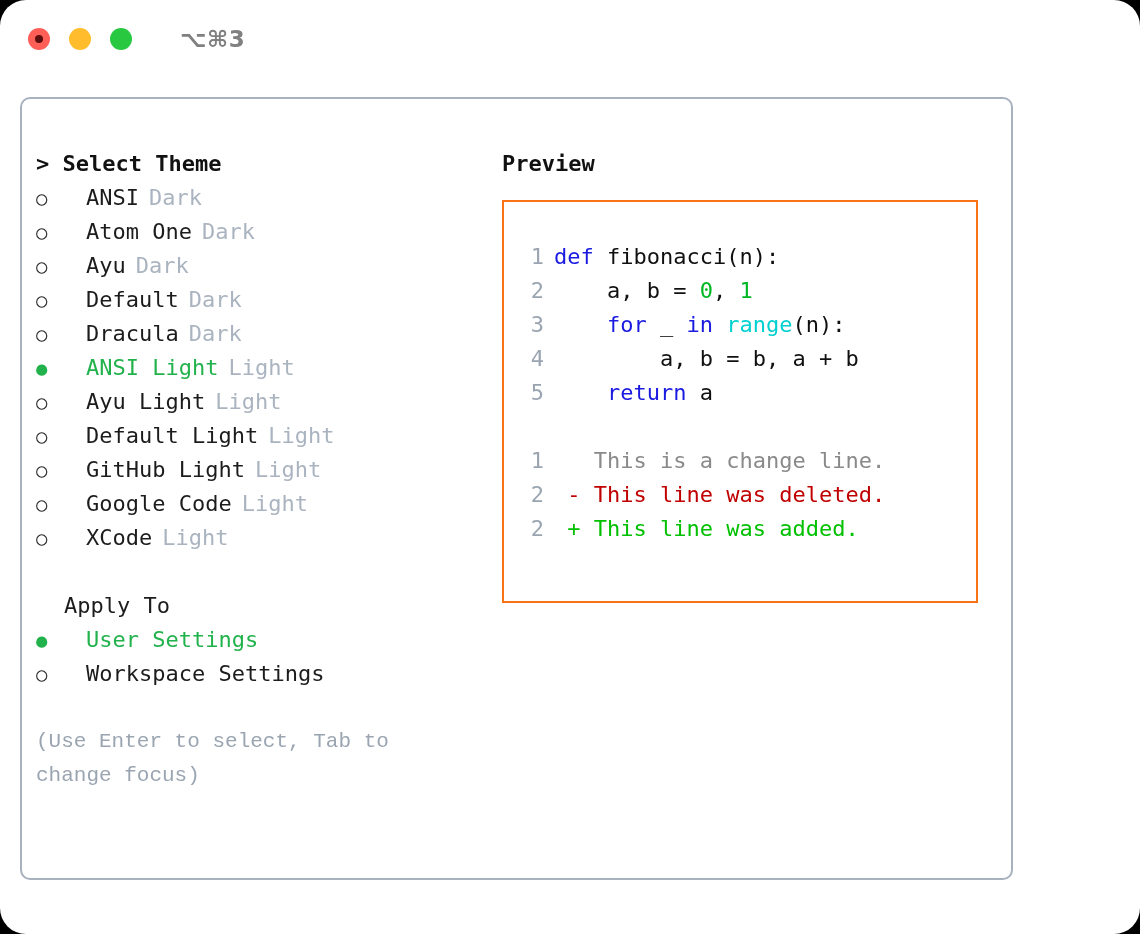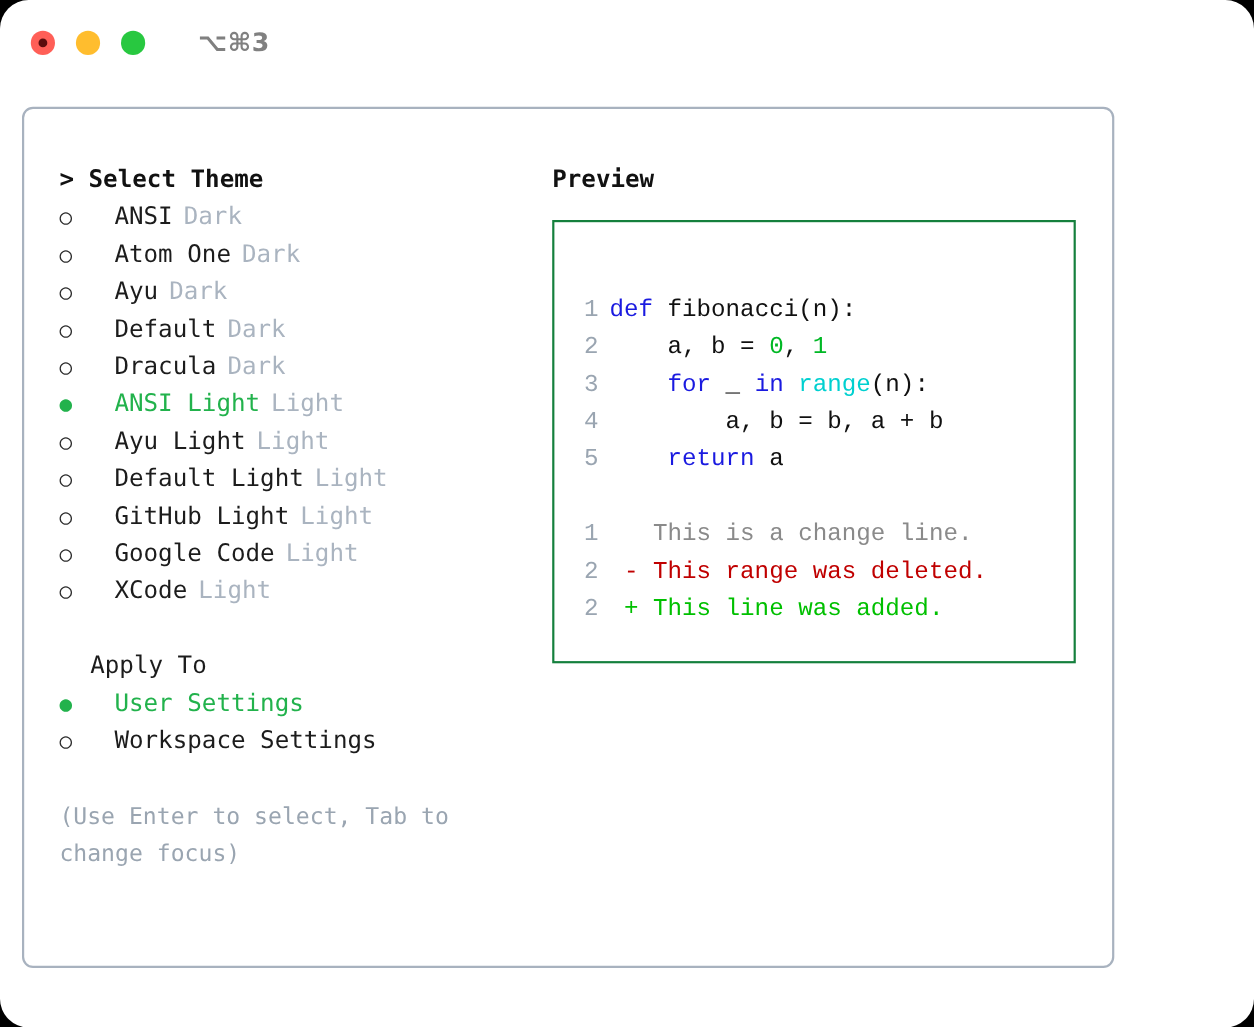--- a/index.html
+++ b/index.html
@@ -81,21 +81,21 @@
   .cols {
     position: absolute;
     left: 0; top: 0;
     width: 100%;
     height: 100%;
   }
 
   
   .left {
     position: absolute;
-    left: 32px;
+    left: 14px;
     top: 48px;
     width: 448px;
   }
   .section-title {
     font-size: 22px;
     font-weight: bold;
     color: #111111;
     letter-spacing: 0px;
     height: 34px;
     line-height: 34px;
@@ -133,44 +133,44 @@
     color: #1c1c1c;
     padding-left: 28px;
     white-space: pre;
   }
   .hint {
     margin-top: 34px;
     font-size: 21px;
     line-height: 34px;
     color: #9aa5b1;
     width: 410px;
+    font-family: Liberation Mono, monospace;
   }
 
   
   .right {
     position: absolute;
     left: 480px;
     top: 48px;
     width: 500px;
   }
   .preview-title {
     font-size: 22px;
     font-weight: bold;
     color: #111111;
     height: 34px;
     line-height: 34px;
   }
   .preview-box {
     margin-top: 19px;
     width: 476px;
     height: 403px;
-    border: 2px solid #15803d;
-    box-sizing: border-box;
-    padding: 63px 0 0 18px;
-    font-family: Liberation Mono, monospace;
+    border: 2px solid #f97316;
+    box-sizing: border-box;
+    padding: 38px 0 0 18px;
   }
   .code-line {
     font-size: 22px;
     line-height: 34px;
     white-space: pre;
   }
   .ln {
     color: #9aa5b1;
     display: inline-block;
     width: 22px;
@@ -237,21 +237,21 @@
           <div id="code-block">
               <div class="code-line"><span class="ln">1</span><span class="kw">def</span><span class="id"> </span><span class="id">fibonacci(n):</span></div>
               <div class="code-line"><span class="ln">2</span><span class="id">    a, b = </span><span class="num">0</span><span class="id">, </span><span class="num">1</span></div>
               <div class="code-line"><span class="ln">3</span><span class="id">    </span><span class="kw">for</span><span class="id"> _ </span><span class="kw">in</span><span class="id"> </span><span class="fn">range</span><span class="id">(n):</span></div>
               <div class="code-line"><span class="ln">4</span><span class="id">        a, b = b, a + b</span></div>
               <div class="code-line"><span class="ln">5</span><span class="id">    </span><span class="kw">return</span><span class="id"> a</span></div>
             </div>
           <div class="blank-gap"></div>
           <div id="diff-block">
               <div class="code-line"><span class="ln">1</span><span class="ctx">   This is a change line.</span></div>
-              <div class="code-line"><span class="ln">2</span><span class="del"> - This range was deleted.</span></div>
+              <div class="code-line"><span class="ln">2</span><span class="del"> - This line was deleted.</span></div>
               <div class="code-line"><span class="ln">2</span><span class="add"> + This line was added.</span></div>
             </div>
         </div>
       </div>
 
     </div>
   </div>
 </div>
 
 </body></html>

